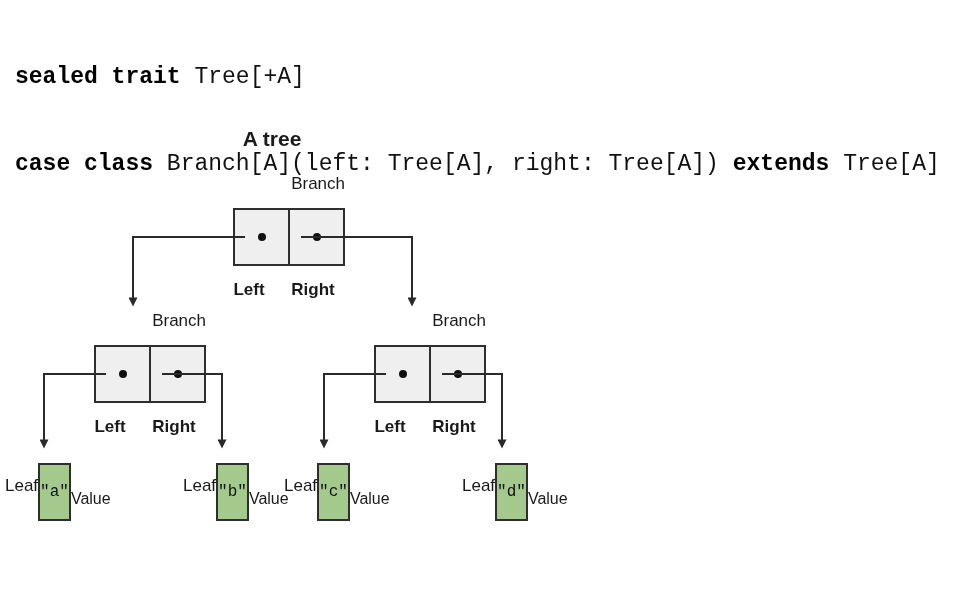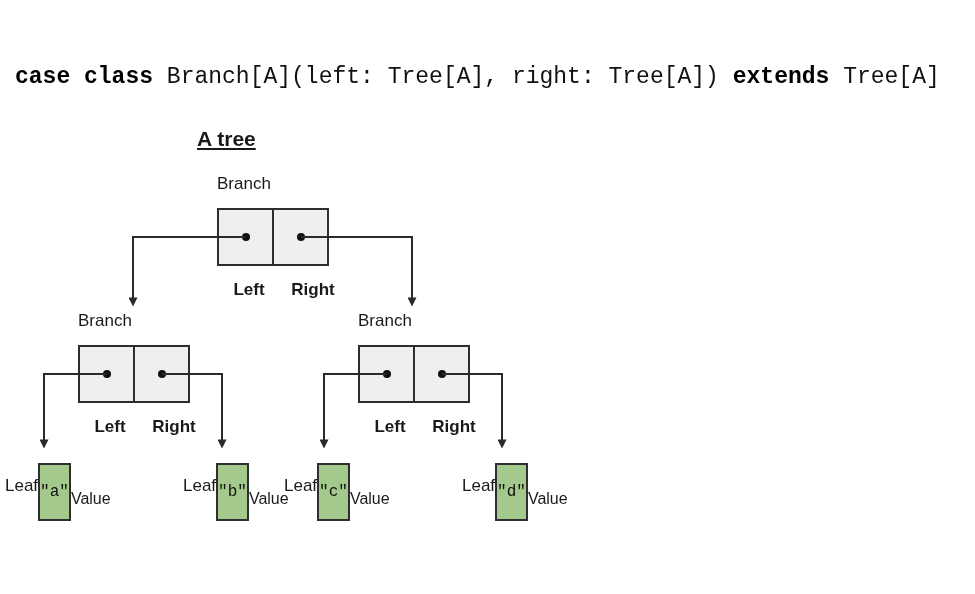--- a/index.html
+++ b/index.html
@@ -24,33 +24,33 @@
     white-space: pre;
   }
   .code b { font-weight: bold; color: #000000; }
 
   
   .fig-title {
     position: absolute;
     left: 197px;
     top: 127px;
     width: 150px;
+    text-align: center;
     font-size: 21px;
     font-weight: bold;
     color: var(--text, #1a1a1a);
-    text-decoration: underline;
   }
 
   
   .branch-node {
     position: absolute;
     width: 128px;
     display: flex;
     flex-direction: column;
-    align-items: flex-start;
+    align-items: flex-end;
   }
   .branch-root  { left: 217px; top: 174px; }
   .branch-left  { left: 78px;  top: 311px; }
   .branch-right { left: 358px; top: 311px; }
 
   .node-label {
     font-size: 17px;
     line-height: 20px;
     margin-bottom: 14px;
     color: var(--text, #1a1a1a);
@@ -141,20 +141,21 @@
     stroke-width: 2px;
   }
   .arrowhead { fill: var(--line, #2a2a2a); }
 </style>
 </head>
 <body>
 
 <div class="page">
 
   <div class="code">
+    <div><b>sealed trait</b><span> Tree[+A]</span></div>
     <div><b>case class</b><span> Branch[A](left: Tree[A], right: Tree[A]) </span><b>extends</b><span> Tree[A]</span></div>
   </div>
 
   <div class="fig-title">A tree</div>
 
   <div class="branch-node branch-root">
     <div class="node-label">Branch</div>
     <div class="node-box">
       <div class="cell">
           <span class="dot"></span>

